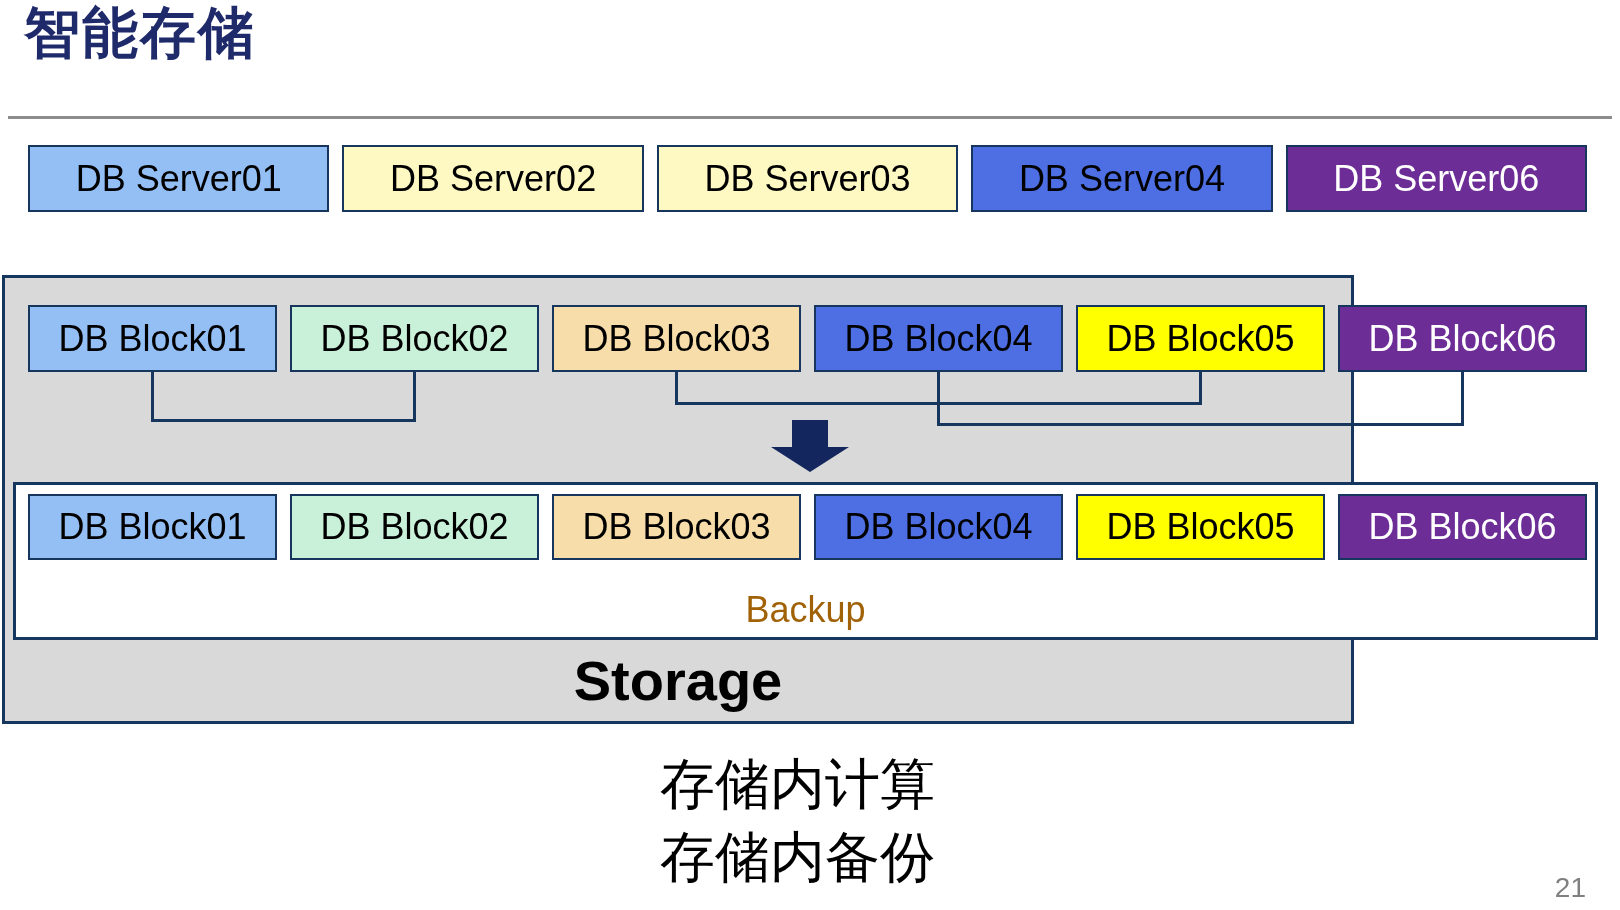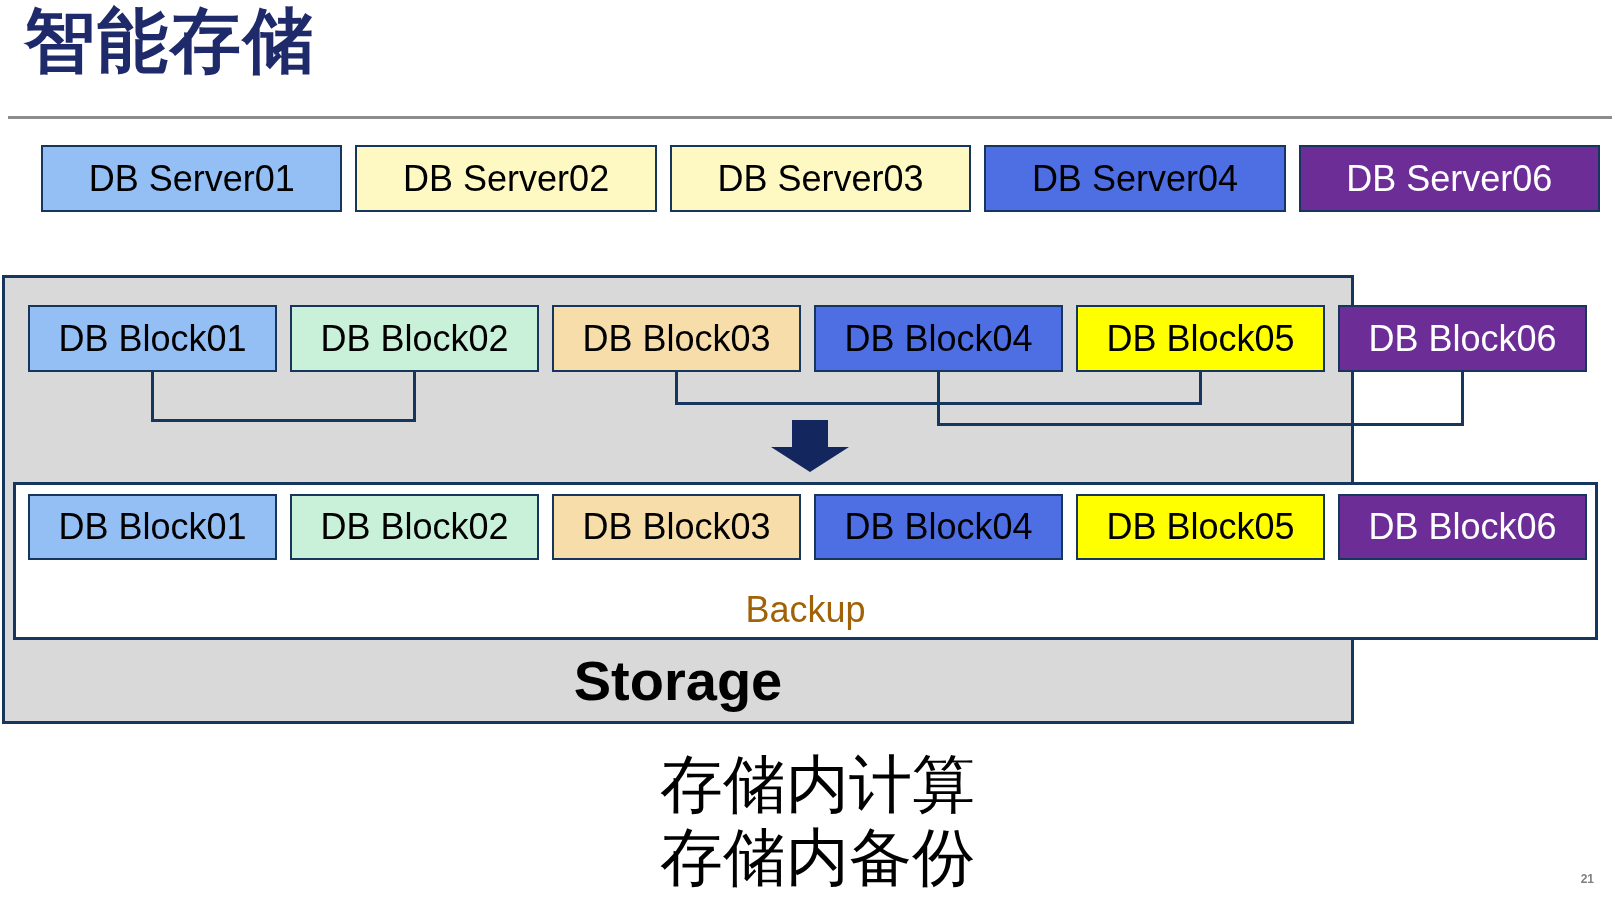--- a/index.html
+++ b/index.html
@@ -2,29 +2,29 @@
 <html style="--title: #1F2A6B; --box-border: #17365D; --connector: #17365D; --arrow: #13275E; --storage-bg: #D9D9D9; --divider: #8C8C8C;"><head>
 <meta charset="utf-8">
 <style>
   html,body{margin:0;padding:0;background:#fff;}
   .slide{
     position:relative;width:1620px;height:910px;background:#fff;overflow:hidden;
     font-family:"Liberation Sans",sans-serif;
   }
   .page-title{
     position:absolute;left:24px;top:2px;
-    font-size:71px;font-weight:bold;letter-spacing:2px;
+    font-size:56px;font-weight:bold;letter-spacing:2px;
     color:var(--title,#1F2A6B);line-height:1.1;white-space:nowrap;
   }
   .title-divider{
     position:absolute;left:8px;top:116px;width:1604px;height:3px;
     background:var(--divider,#8C8C8C);
   }
   .box-row{position:absolute;display:flex;gap:13px;}
-  .server-row{left:28px;top:145px;width:1559px;height:67px;margin-left:13px;}
+  .server-row{left:28px;top:145px;width:1559px;height:67px;}
   .box{
     flex:1 1 0;display:flex;align-items:center;justify-content:center;
     border:2px solid var(--box-border,#17365D);box-sizing:border-box;
     font-size:36px;white-space:nowrap;overflow:hidden;
   }
   .storage-outer{
     position:absolute;left:2px;top:275px;width:1352px;height:449px;
     background:var(--storage-bg,#D9D9D9);
     border:3px solid var(--box-border,#17365D);box-sizing:border-box;
   }
@@ -48,25 +48,25 @@
     position:absolute;left:0;bottom:6px;width:100%;text-align:center;
     font-size:36px;color:#a16207;
   }
   .storage-label{
     position:absolute;left:0;top:362px;bottom:0;width:100%;
     display:flex;align-items:center;justify-content:center;
     font-size:56px;font-weight:bold;color:#000;
   }
   .captions{
     position:absolute;left:660px;top:748px;
-    font-size:63px;line-height:73px;color:#000;white-space:nowrap;
+    font-size:55px;line-height:73px;color:#000;white-space:nowrap;
   }
   .page-number{
-    position:absolute;right:26px;top:872px;
-    font-size:12px;color:#808080;font-weight:bold;
+    position:absolute;right:34px;top:872px;
+    font-size:28px;color:#808080;
   }
 </style>
 </head>
 <body>
 
 <div class="slide">
 
   <div class="page-title">智能存储</div>
   <div class="title-divider"></div>
 

